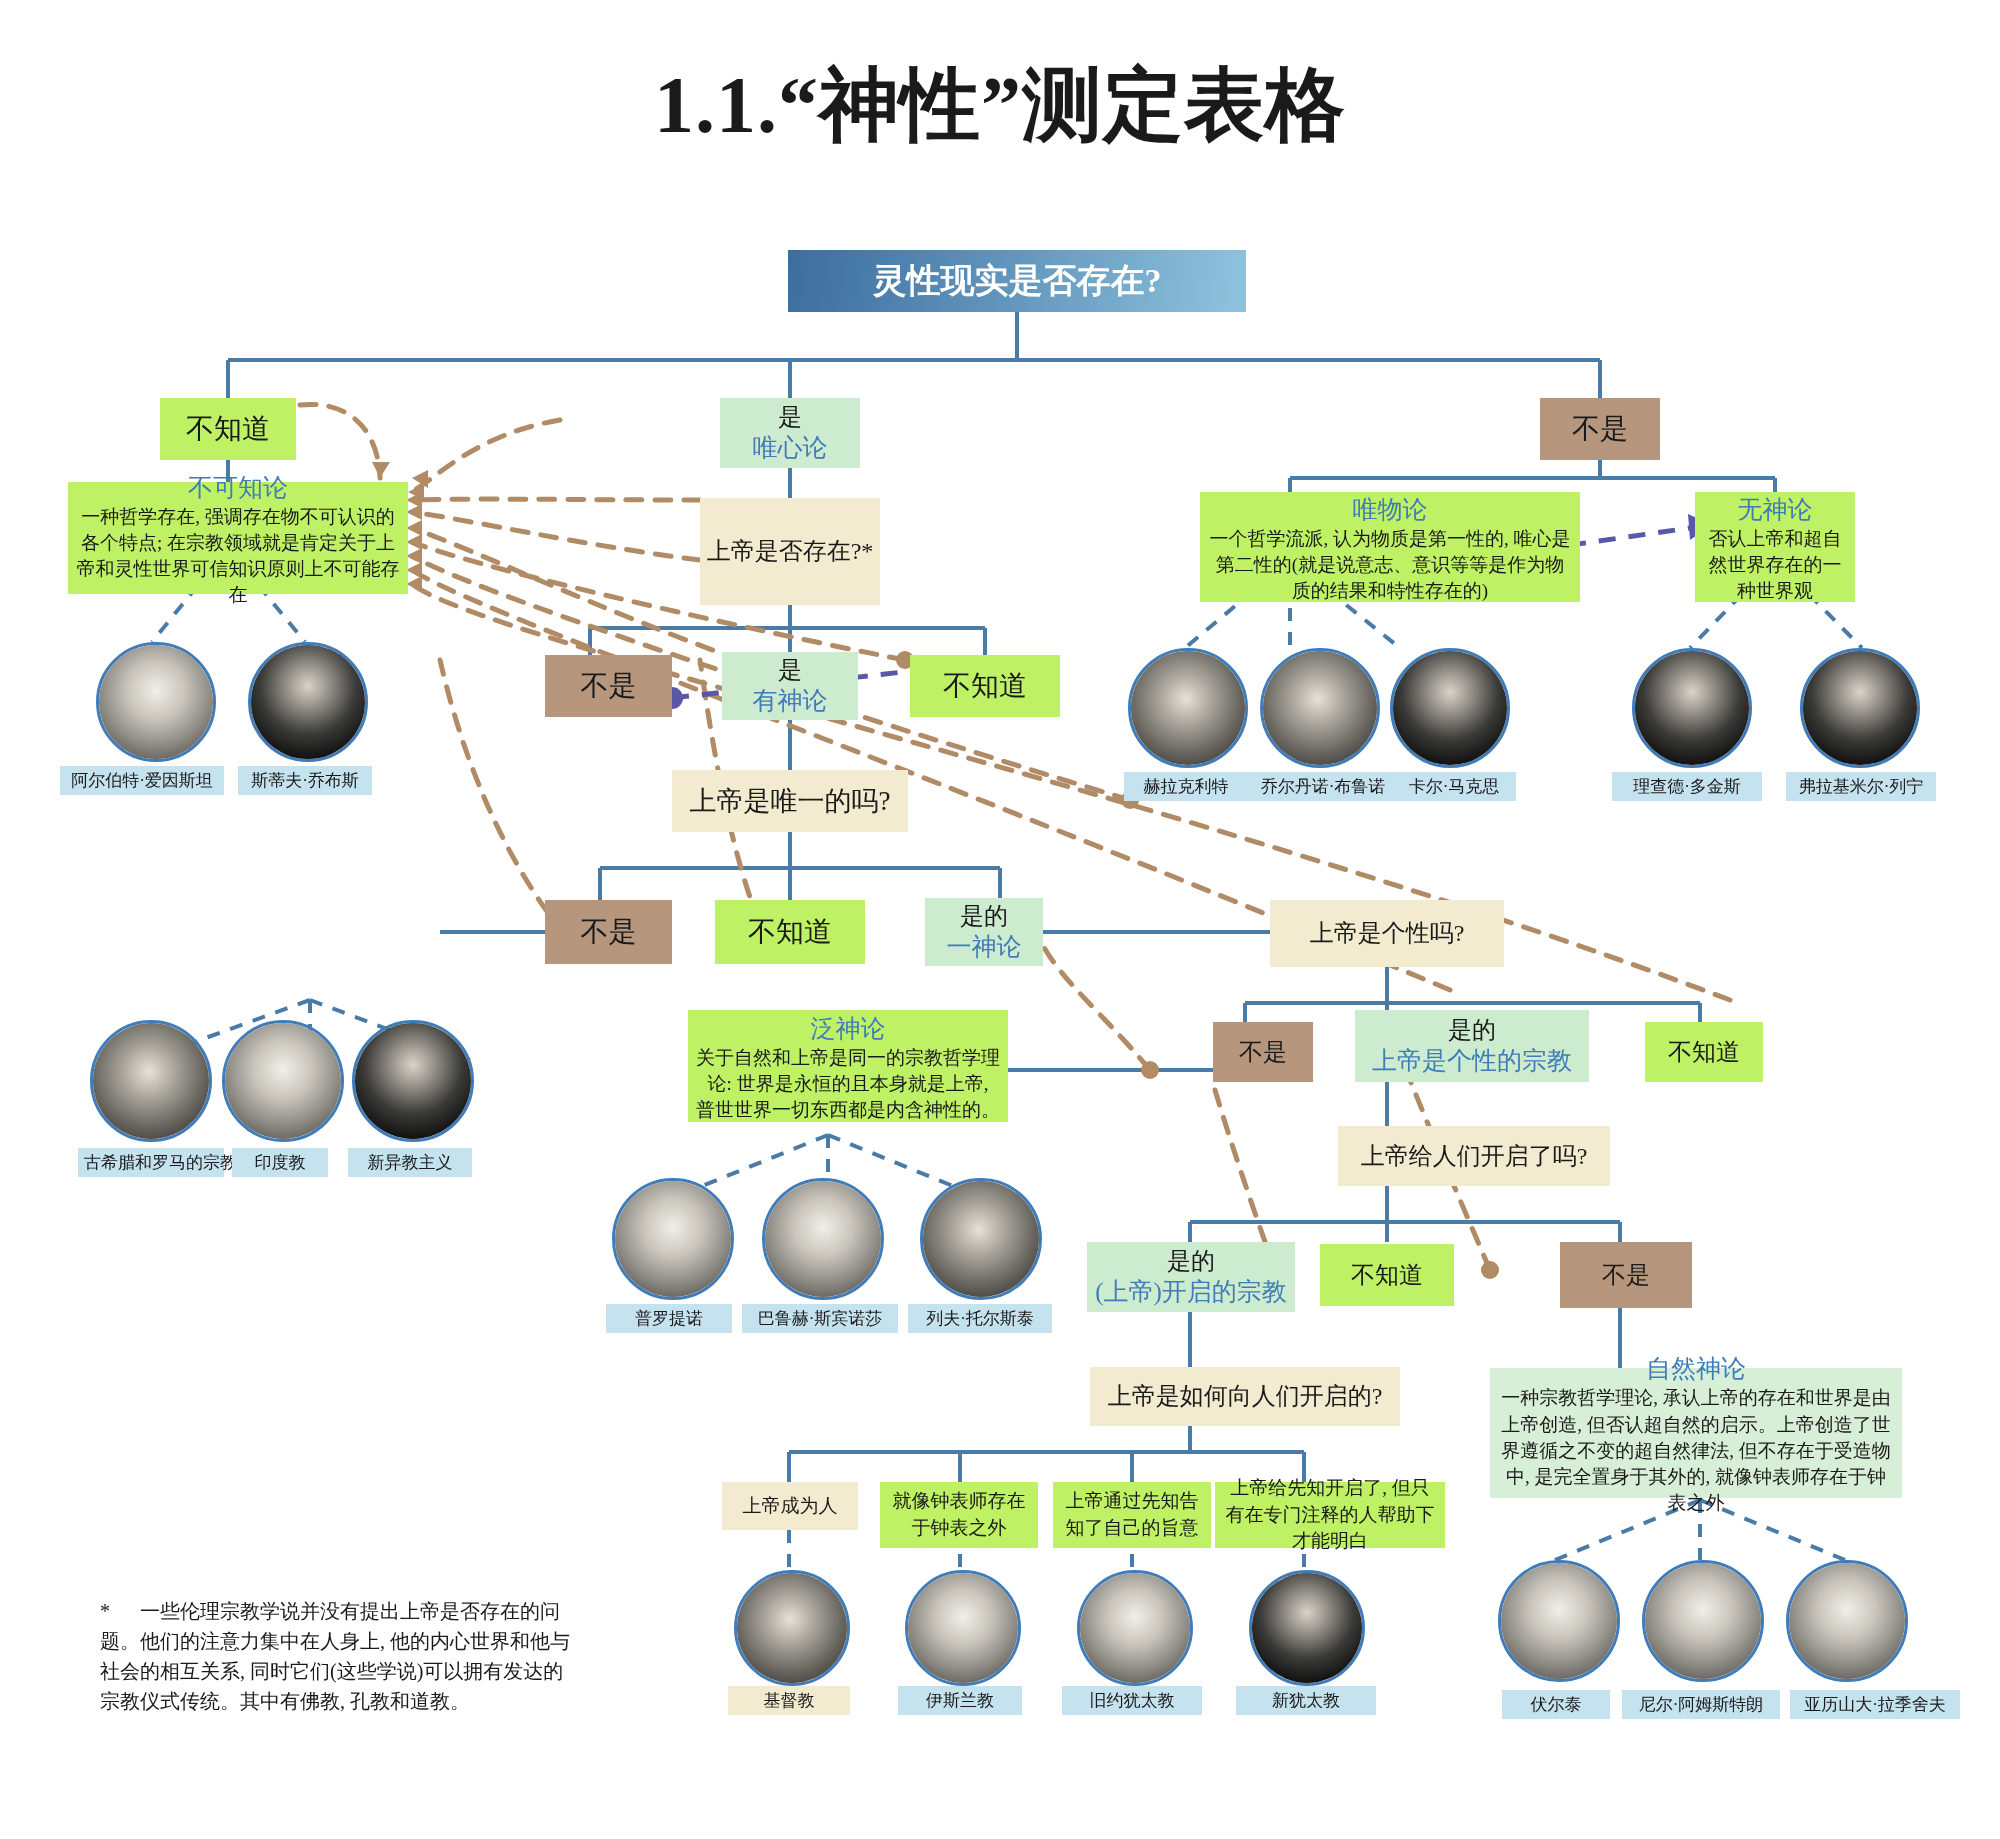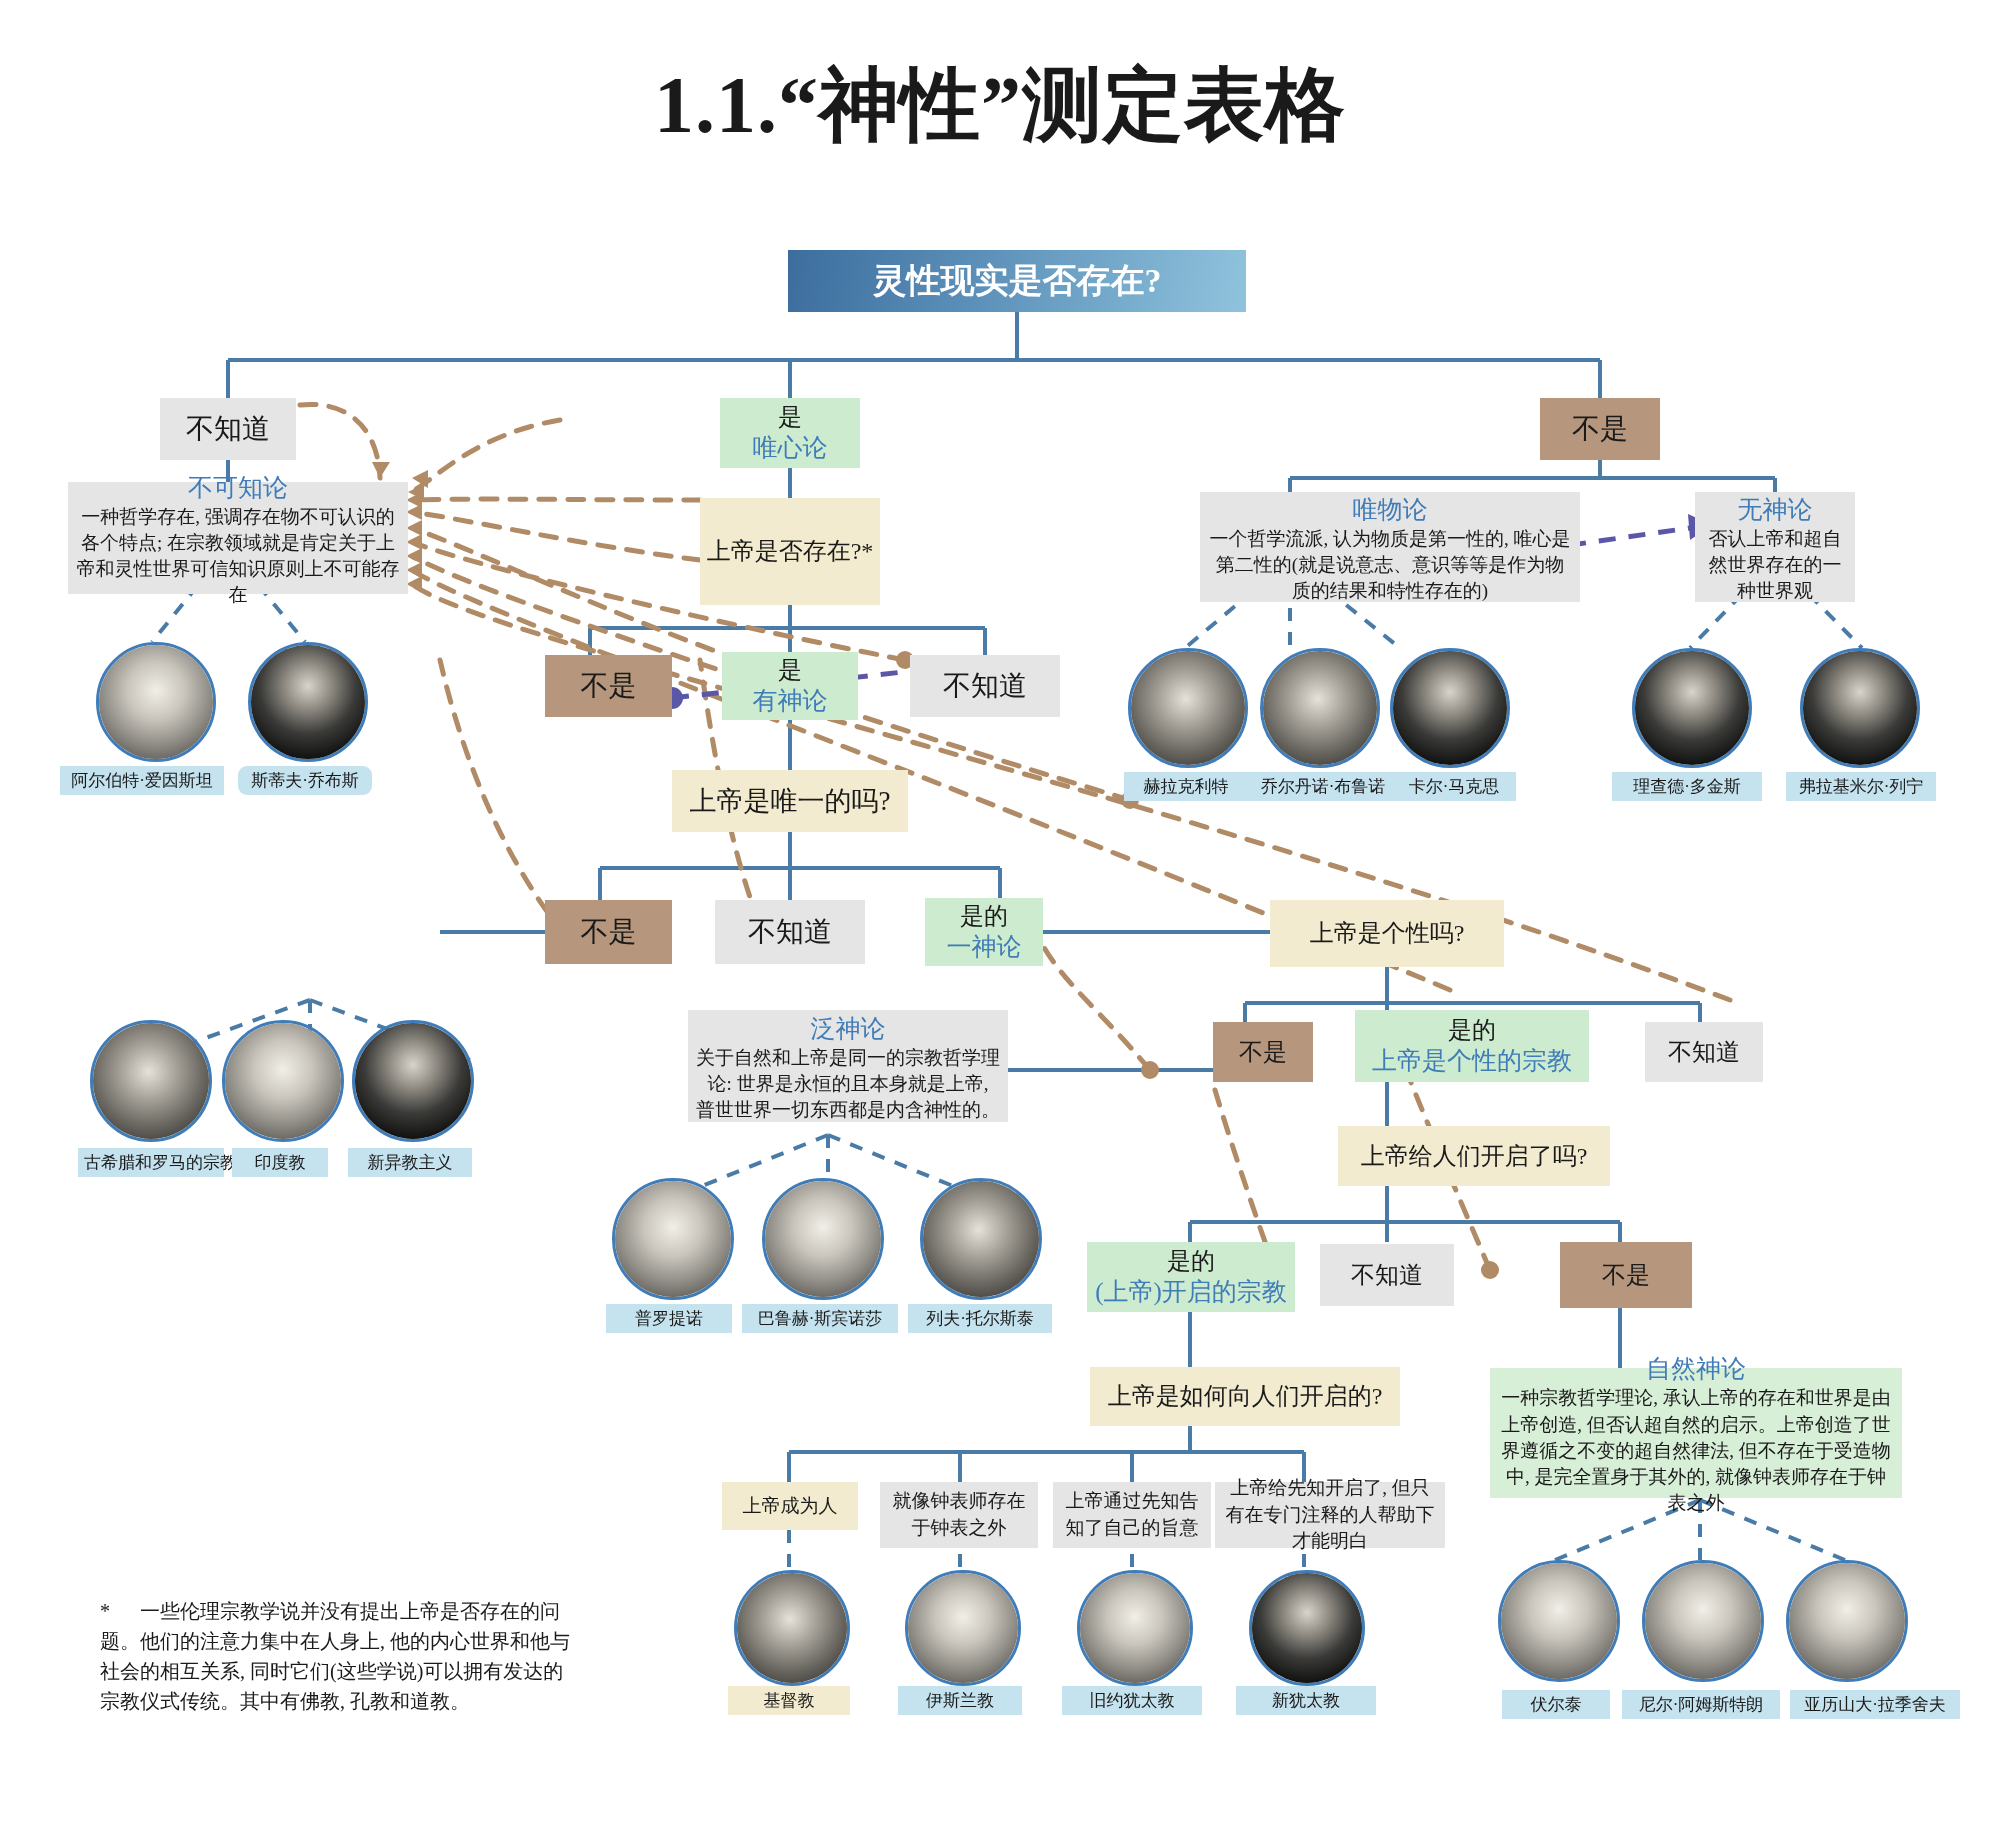--- a/index.html
+++ b/index.html
@@ -25,21 +25,21 @@
     position:absolute;
     box-sizing:border-box;
     display:flex;
     flex-direction:column;
     align-items:center;
     justify-content:center;
     text-align:center;
     line-height:1.28;
     z-index:3;
   }
-  .n-blue   {background:#e5e5e5;}
+  .n-blue   {background:#bef264;}
   .n-green  {background:#cdeccf;}
   .n-cream  {background:#f3ebcf;}
   .n-brown  {background:#b6977d;}
   .n-deism  {background:#d7eed7;}
   .title-line{
     color:#3f7cb8;
     font-size:25px;
   }
   .desc-line{
     font-size:19px;
@@ -399,21 +399,21 @@
     <span class="leaf-text">上帝给先知开启了, 但只有在专门注释的人帮助下才能明白</span>
   </div>
 
   <div class="portrait light" style="left:96px;top:642px;width:114px;height:114px;">
       <div class="ph"></div>
     </div>
   <div class="portrait" style="left:248px;top:642px;width:114px;height:114px;">
       <div class="ph"></div>
     </div>
   <div class="cap" style="left:60px;top:766px;width:164px;">阿尔伯特·爱因斯坦</div>
-  <div class="cap" style="left:238px;top:766px;width:134px;border-radius:9px;">斯蒂夫·乔布斯</div>
+  <div class="cap" style="left:238px;top:766px;width:134px;">斯蒂夫·乔布斯</div>
 
   <div class="portrait midgrey" style="left:1128px;top:648px;width:114px;height:114px;">
       <div class="ph"></div>
     </div>
   <div class="portrait midgrey" style="left:1260px;top:648px;width:114px;height:114px;">
       <div class="ph"></div>
     </div>
   <div class="portrait" style="left:1390px;top:648px;width:114px;height:114px;">
       <div class="ph"></div>
     </div>

